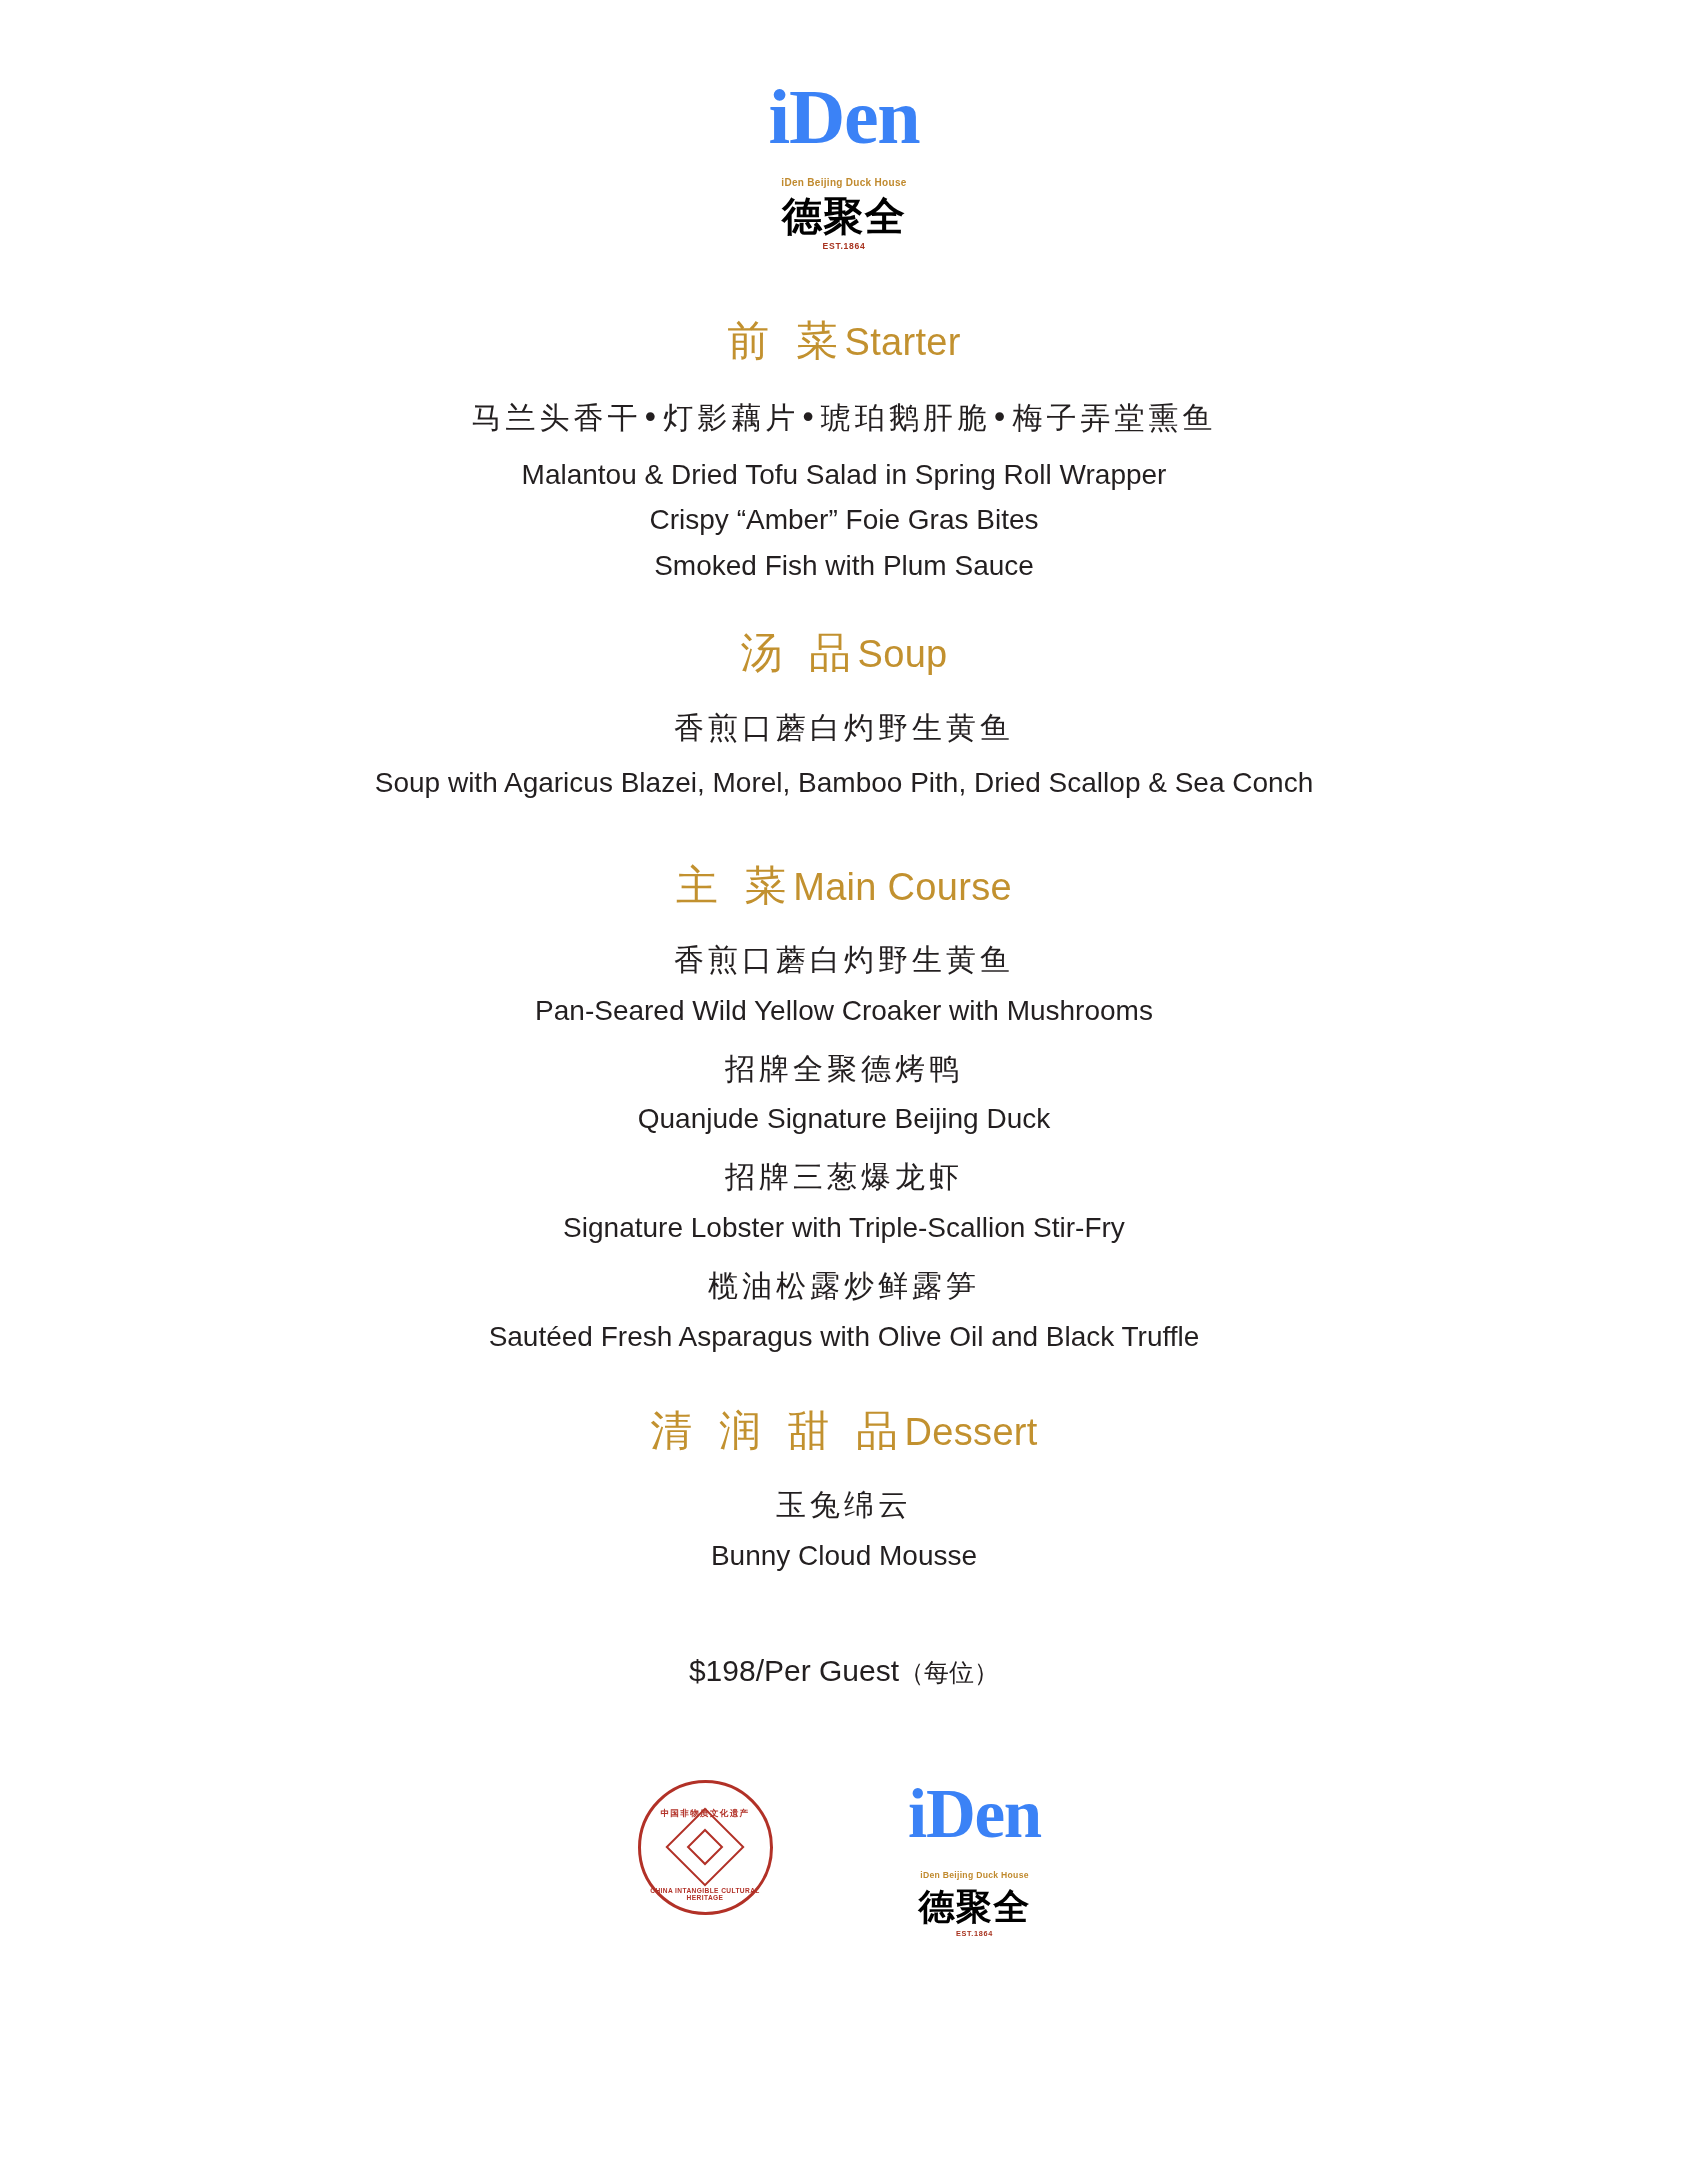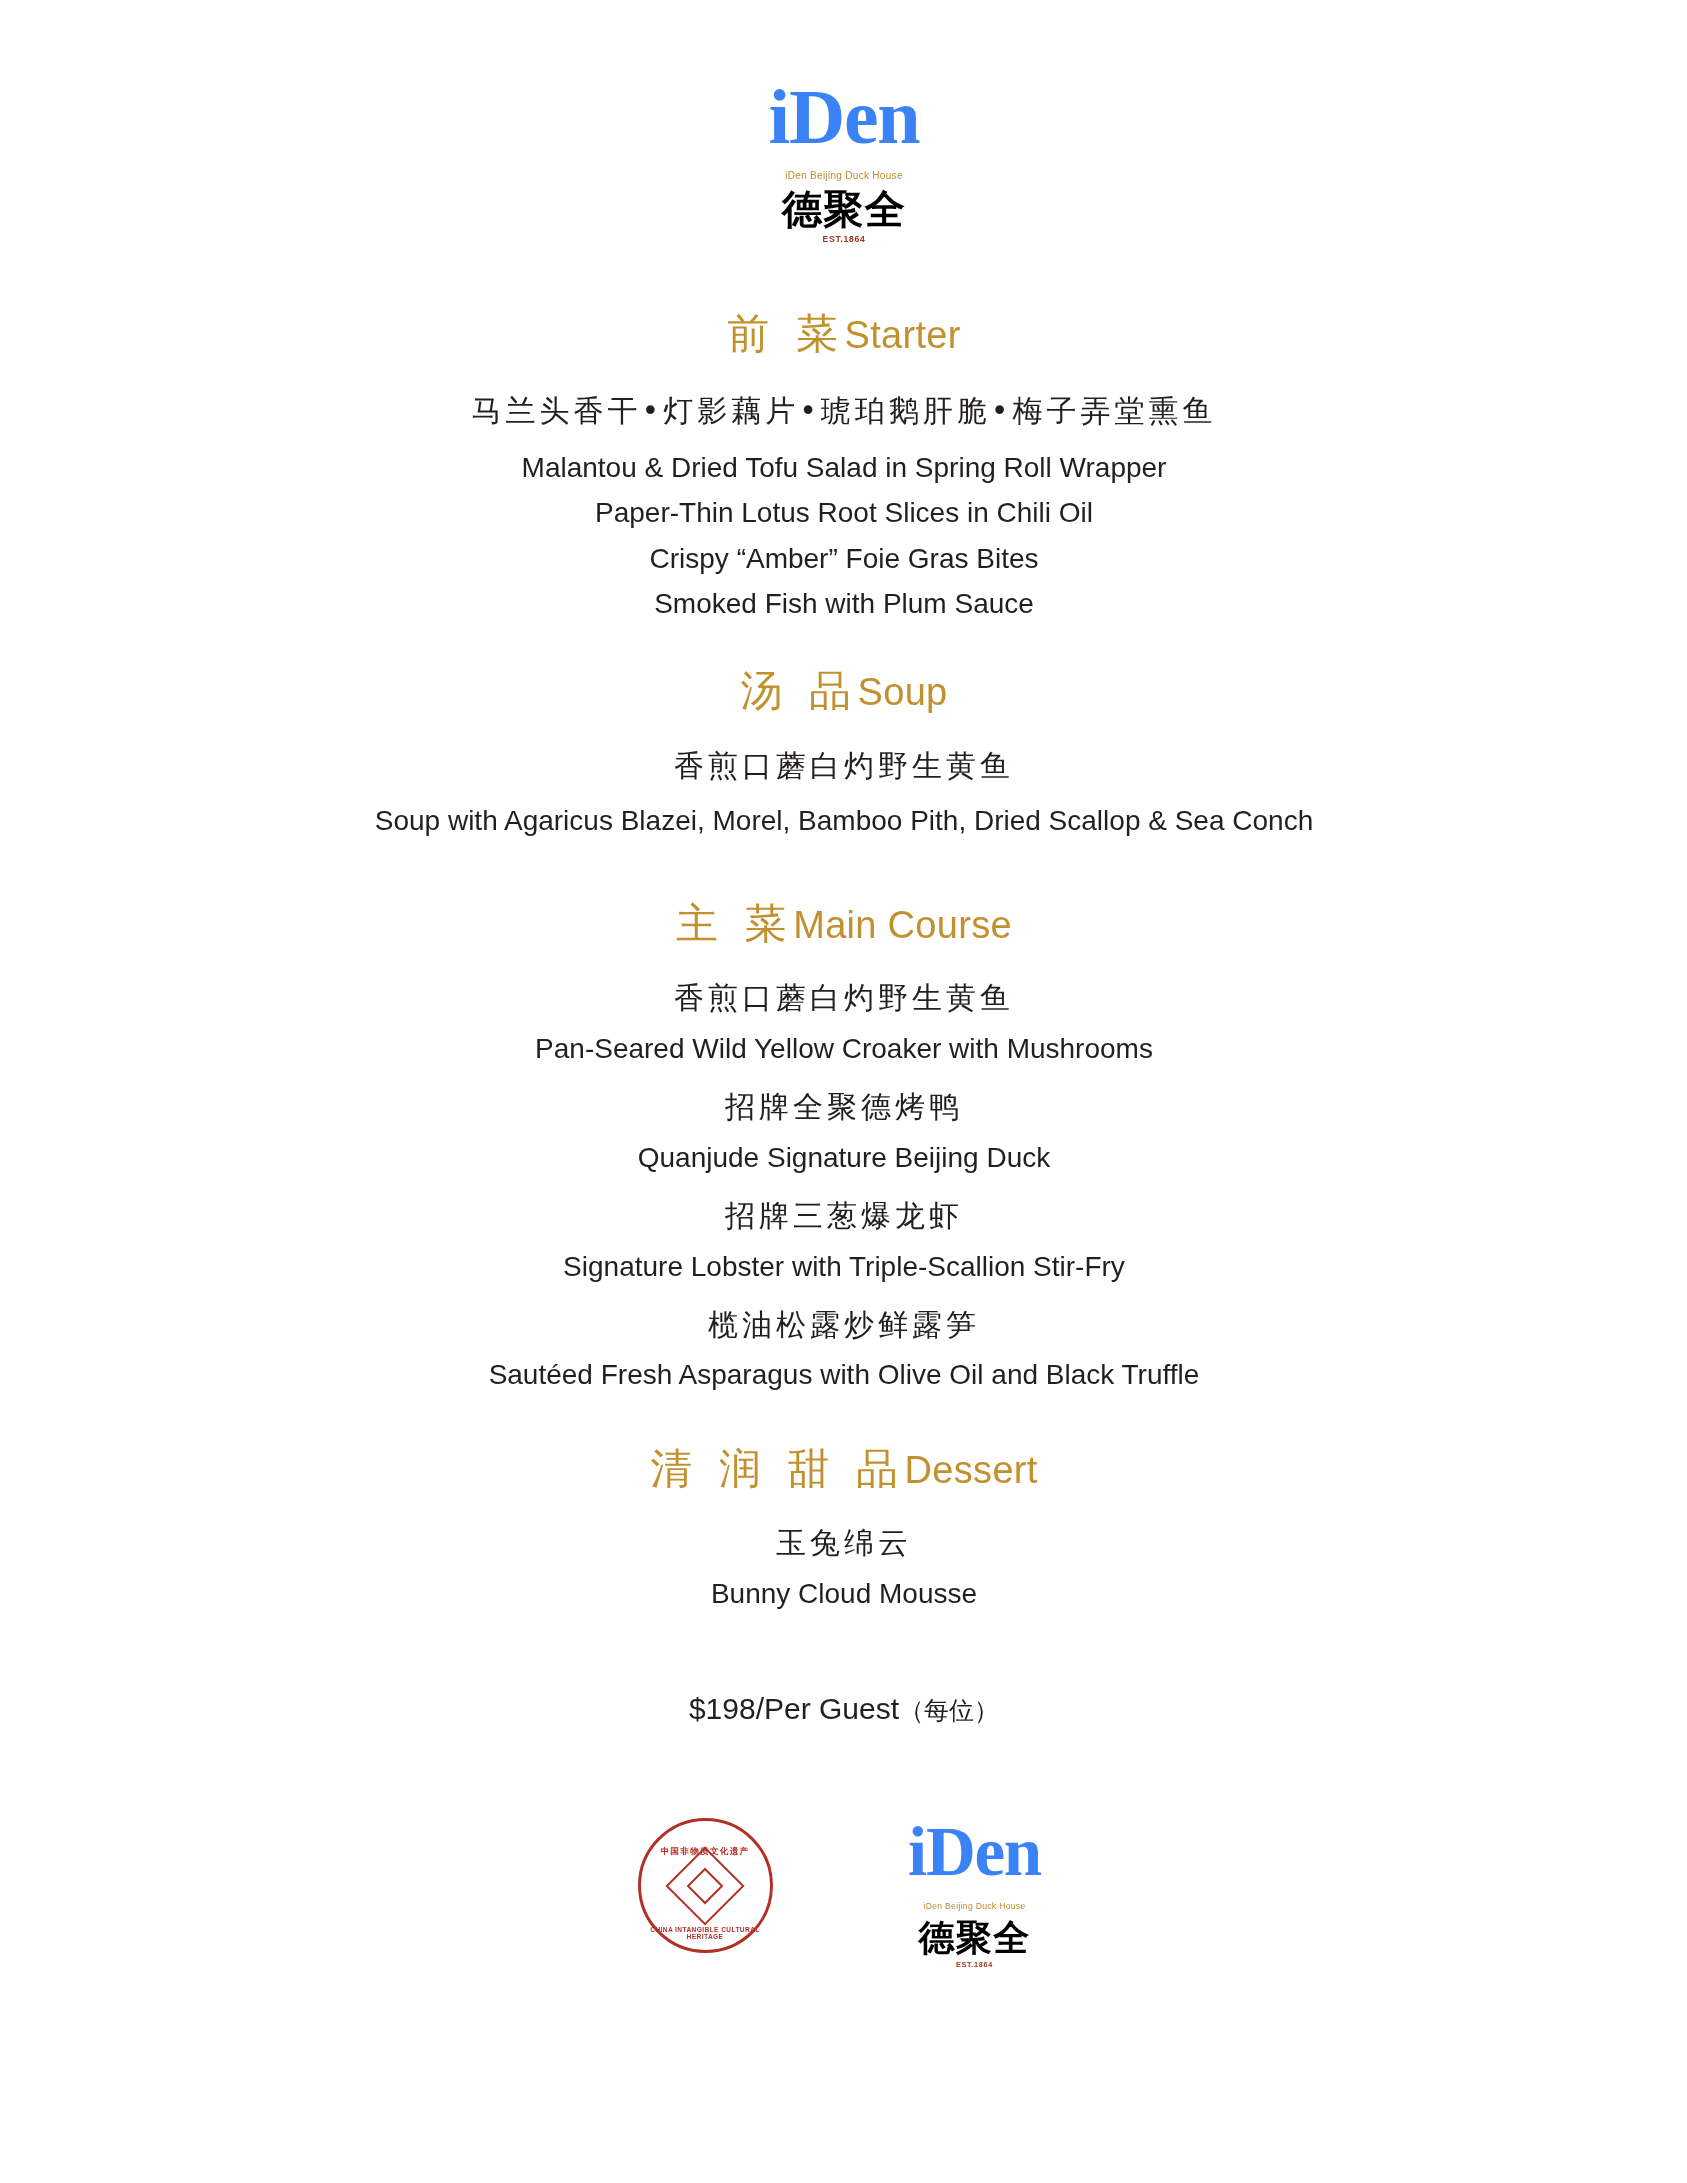--- a/index.html
+++ b/index.html
@@ -35,25 +35,25 @@
   }
   .logo-mark {
     font-family: "Liberation Serif", serif;
     font-size: 78px;
     line-height: 1.0;
     letter-spacing: -1.3px;
     color: #3b82f6;
     font-weight: 700;
   }
   .logo-sub {
-    margin-top: 14px;
+    margin-top: 21px;
     font-size: 10px;
     letter-spacing: 0.3px;
     color: #c08a2e;
-    font-weight: 400;
+    font-weight: 700;
   }
   .logo-cn {
     margin-top: 8px;
     font-family: "DejaVu Serif", serif;
     font-size: 40px;
     line-height: 1;
     color: #000000;
     font-weight: 700;
     letter-spacing: 1.3px;
   }
@@ -214,21 +214,20 @@
 
   <div class="content">
 
     <div class="section" id="sec-starter">
       <div class="section-heading">
         <span class="cn">前 菜</span><span class="en">Starter</span>
       </div>
       <div class="dish">
         <div class="dish-cn">马兰头香干•灯影藕片•琥珀鹅肝脆•梅子弄堂熏鱼</div>
         <div class="dish-en">Malantou &amp; Dried Tofu Salad in Spring Roll Wrapper</div>
-        <div class="dish-en">Paper-Thin Lotus Root Slices in Chili Oil</div>
         <div class="dish-en">Crispy “Amber” Foie Gras Bites</div>
         <div class="dish-en">Smoked Fish with Plum Sauce</div>
       </div>
     </div>
 
     <div class="section" id="sec-soup">
       <div class="section-heading">
         <span class="cn">汤 品</span><span class="en">Soup</span>
       </div>
       <div class="dish">

